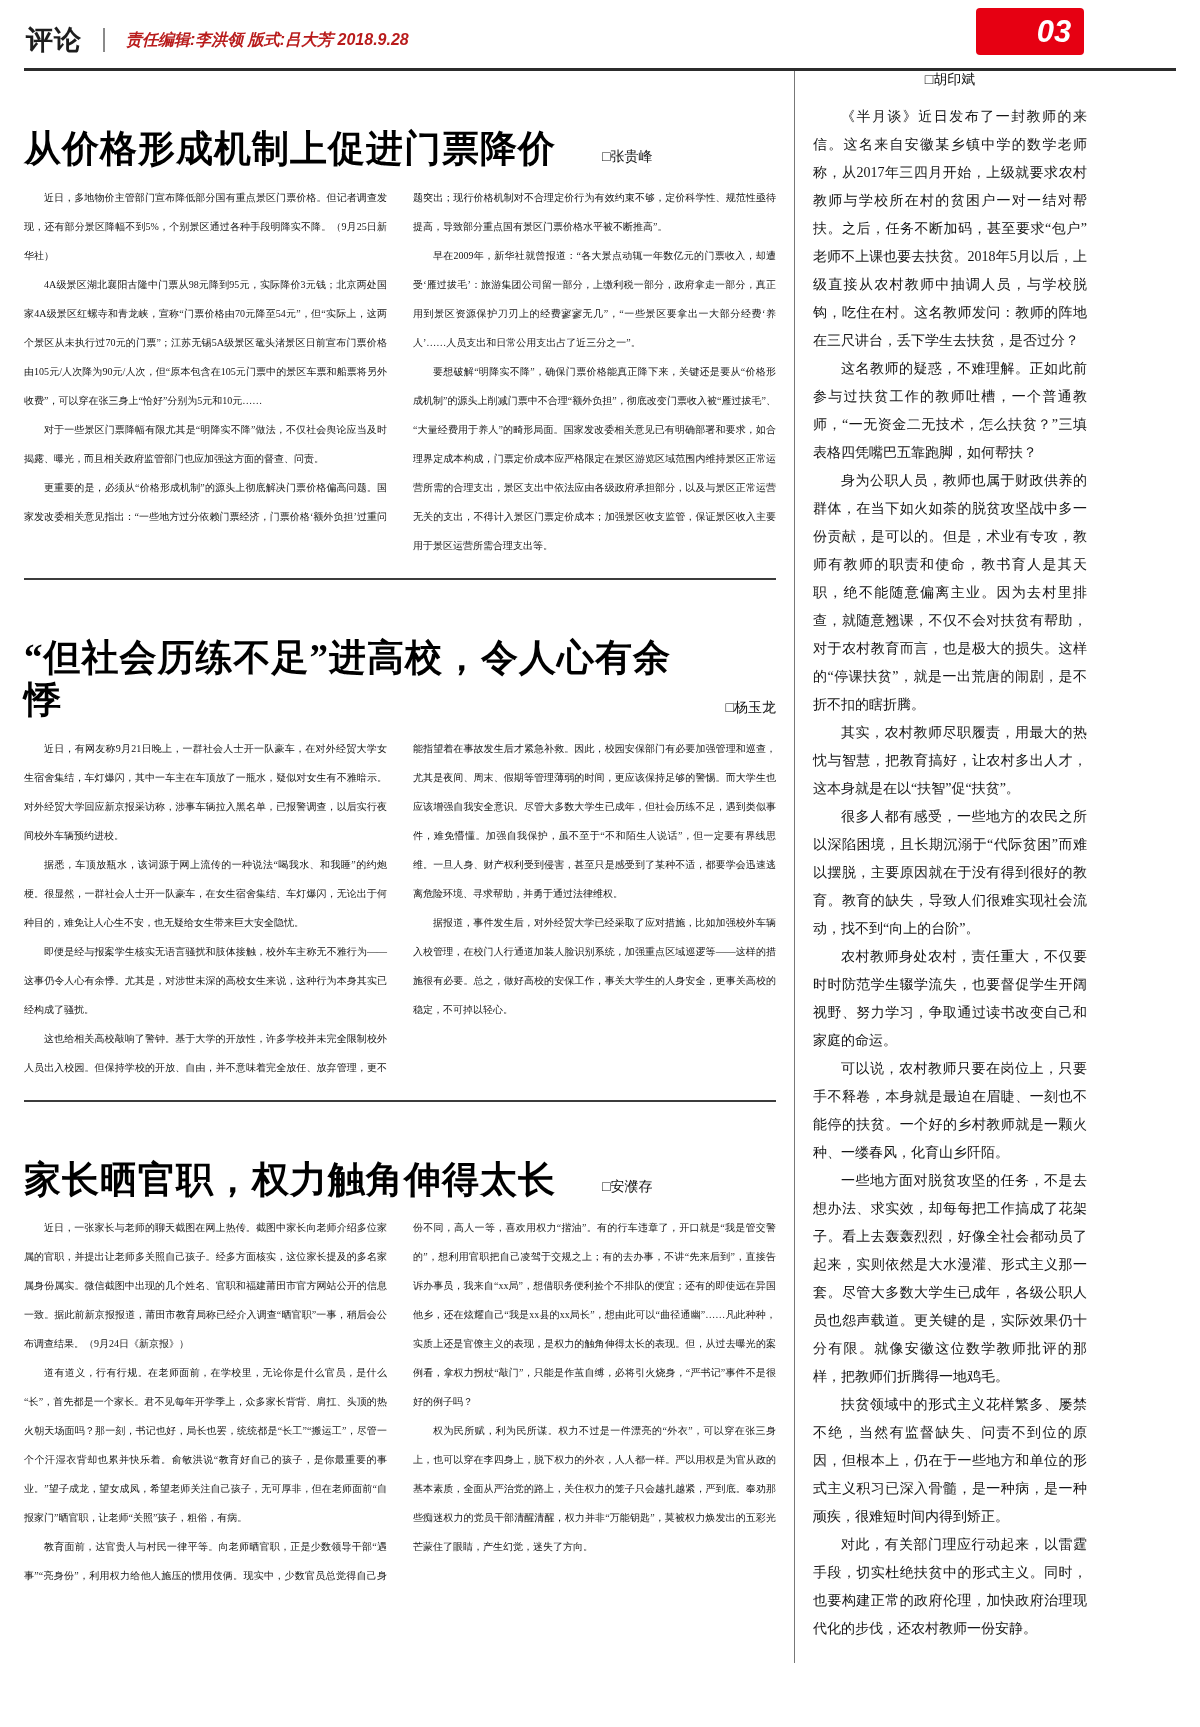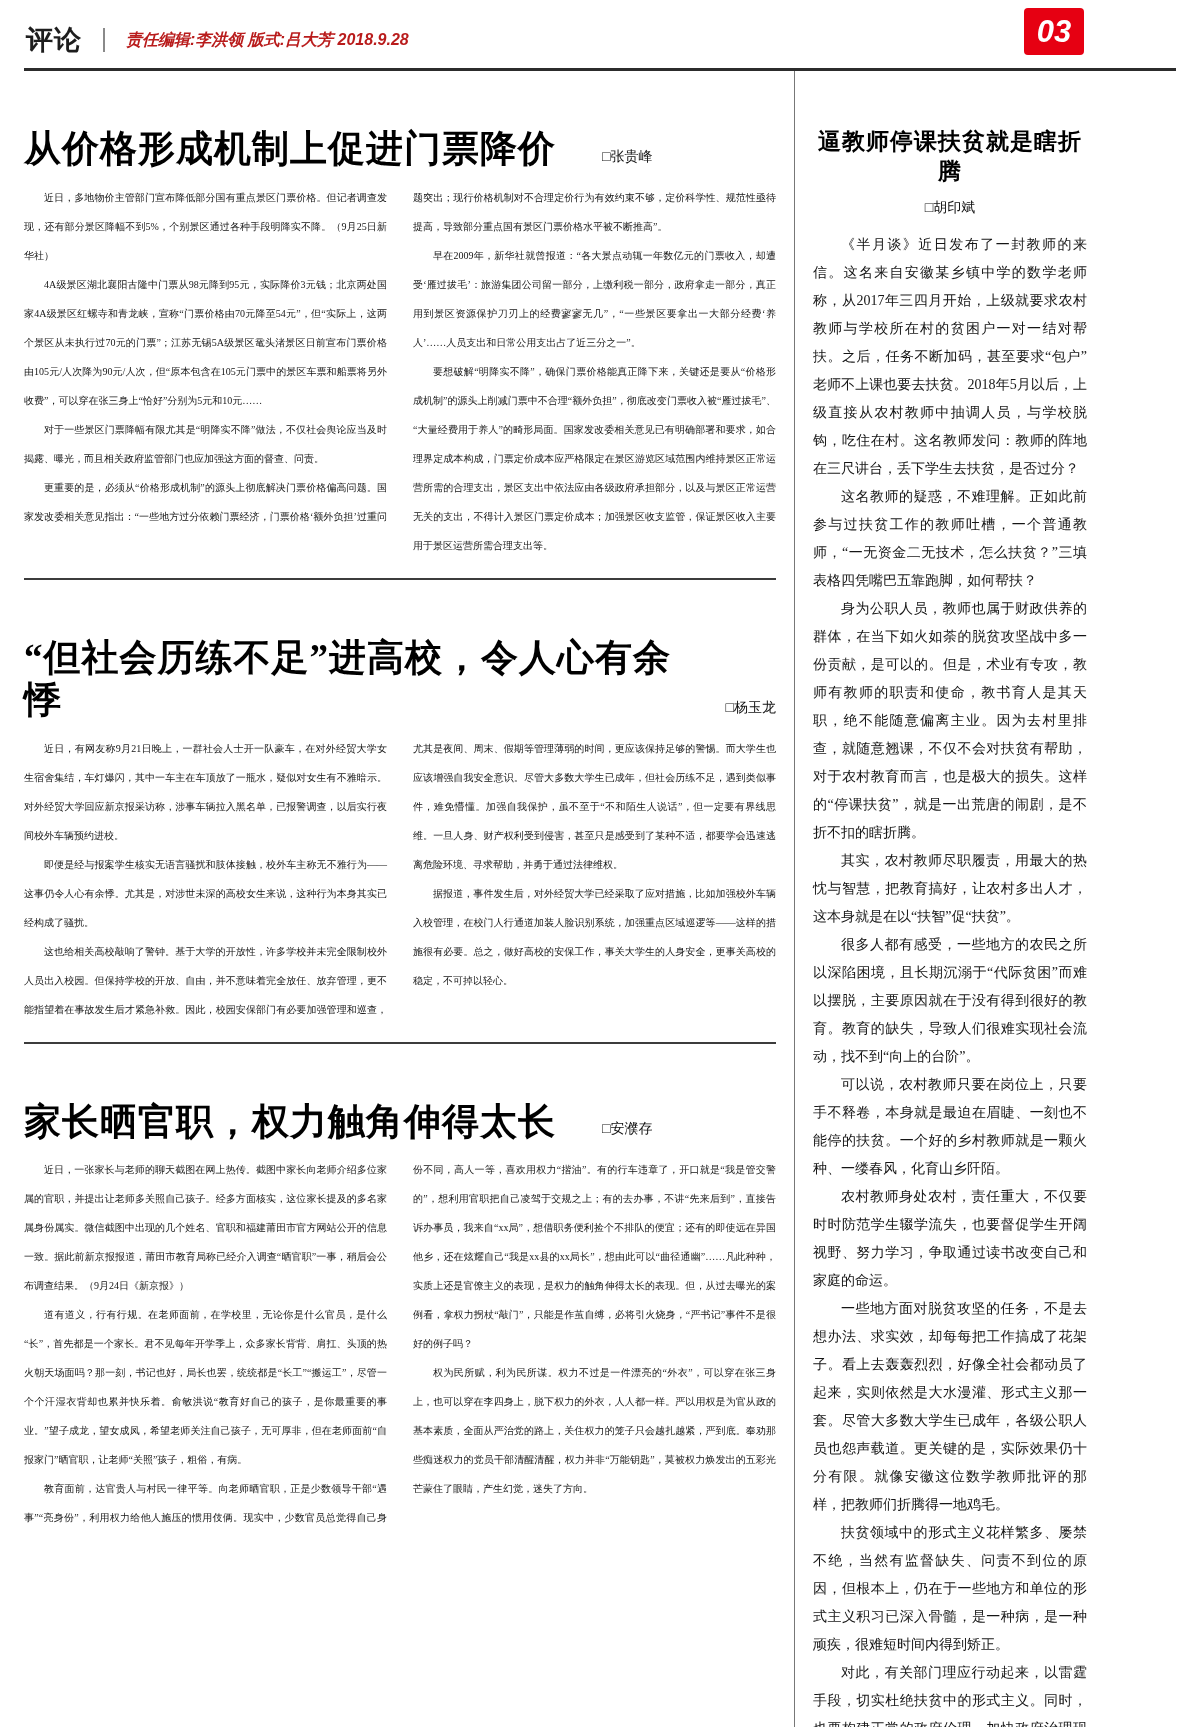--- a/index.html
+++ b/index.html
@@ -10,21 +10,21 @@
   }
   .page{padding:0 24px;}
   
   .hdr{display:flex;align-items:center;gap:21px;padding:22px 0 10px 2px;border-bottom:3px solid #2c2c2c;}
   .hdr .section{font-family:"Liberation Sans","DejaVu Sans",sans-serif;font-weight:bold;font-size:27px;letter-spacing:1px;color:#1d1d1d;}
   .hdr .bar{width:2px;height:24px;background:#8a8a8a;display:inline-block;}
   .hdr .editors{font-family:"Liberation Sans","DejaVu Sans",sans-serif;font-style:italic;font-weight:bold;font-size:16px;color:#b91c1c;text-align:right;}
   .page-badge{
     position:absolute;top:8px;right:116px;width:60px;height:47px;background:#e60012;border-radius:4px;
     display:flex;align-items:center;justify-content:center;
-    color:#fff;font-family:"Liberation Sans","DejaVu Sans",sans-serif;font-weight:bold;font-style:italic;font-size:31px;
+    color:#fff;font-family:"Liberation Sans","DejaVu Sans",sans-serif;font-weight:bold;font-style:italic;font-size:31px;padding-left:48px;
   }
   
   .content{display:flex;align-items:stretch;}
   .main{width:752px;flex:0 0 auto;}
   .sidebar{width:274px;flex:0 0 auto;border-left:1px solid #777;margin-left:18px;padding-left:18px;padding-bottom:20px;}
   
   .art-title-row{display:flex;align-items:flex-end;margin:25px 0 12px 0;}
   .art-title{font-weight:bold;color:#000;letter-spacing:1px;line-height:1.15;margin-top:32px;}
   .t-big{font-size:37px;}
   .art-author{font-size:14px;margin-left:46px;padding-bottom:5px;white-space:nowrap;color:#111;}
@@ -69,20 +69,21 @@
 
       <hr class="art-sep">
 
       <div>
         <div class="art-title-row">
           <span class="art-title t-big">“但社会历练不足”进高校，令人心有余悸</span>
           <span class="art-author">□杨玉龙</span>
         </div>
         <div class="art-body">
             <p>近日，有网友称9月21日晚上，一群社会人士开一队豪车，在对外经贸大学女生宿舍集结，车灯爆闪，其中一车主在车顶放了一瓶水，疑似对女生有不雅暗示。对外经贸大学回应新京报采访称，涉事车辆拉入黑名单，已报警调查，以后实行夜间校外车辆预约进校。</p>
+            <p>据悉，车顶放瓶水，该词源于网上流传的一种说法“喝我水、和我睡”的约炮梗。很显然，一群社会人士开一队豪车，在女生宿舍集结、车灯爆闪，无论出于何种目的，难免让人心生不安，也无疑给女生带来巨大安全隐忧。</p>
             <p>即便是经与报案学生核实无语言骚扰和肢体接触，校外车主称无不雅行为——这事仍令人心有余悸。尤其是，对涉世未深的高校女生来说，这种行为本身其实已经构成了骚扰。</p>
             <p>这也给相关高校敲响了警钟。基于大学的开放性，许多学校并未完全限制校外人员出入校园。但保持学校的开放、自由，并不意味着完全放任、放弃管理，更不能指望着在事故发生后才紧急补救。因此，校园安保部门有必要加强管理和巡查，尤其是夜间、周末、假期等管理薄弱的时间，更应该保持足够的警惕。而大学生也应该增强自我安全意识。尽管大多数大学生已成年，但社会历练不足，遇到类似事件，难免懵懂。加强自我保护，虽不至于“不和陌生人说话”，但一定要有界线思维。一旦人身、财产权利受到侵害，甚至只是感受到了某种不适，都要学会迅速逃离危险环境、寻求帮助，并勇于通过法律维权。</p>
             <p>据报道，事件发生后，对外经贸大学已经采取了应对措施，比如加强校外车辆入校管理，在校门人行通道加装人脸识别系统，加强重点区域巡逻等——这样的措施很有必要。总之，做好高校的安保工作，事关大学生的人身安全，更事关高校的稳定，不可掉以轻心。</p>
           </div>
       </div>
 
       <hr class="art-sep">
 
       <div>
         <div class="art-title-row">
@@ -93,30 +94,29 @@
             <p>近日，一张家长与老师的聊天截图在网上热传。截图中家长向老师介绍多位家属的官职，并提出让老师多关照自己孩子。经多方面核实，这位家长提及的多名家属身份属实。微信截图中出现的几个姓名、官职和福建莆田市官方网站公开的信息一致。据此前新京报报道，莆田市教育局称已经介入调查“晒官职”一事，稍后会公布调查结果。（9月24日《新京报》）</p>
             <p>道有道义，行有行规。在老师面前，在学校里，无论你是什么官员，是什么“长”，首先都是一个家长。君不见每年开学季上，众多家长背背、肩扛、头顶的热火朝天场面吗？那一刻，书记也好，局长也罢，统统都是“长工”“搬运工”，尽管一个个汗湿衣背却也累并快乐着。俞敏洪说“教育好自己的孩子，是你最重要的事业。”望子成龙，望女成凤，希望老师关注自己孩子，无可厚非，但在老师面前“自报家门”晒官职，让老师“关照”孩子，粗俗，有病。</p>
             <p>教育面前，达官贵人与村民一律平等。向老师晒官职，正是少数领导干部“遇事”“亮身份”，利用权力给他人施压的惯用伎俩。现实中，少数官员总觉得自己身份不同，高人一等，喜欢用权力“揩油”。有的行车违章了，开口就是“我是管交警的”，想利用官职把自己凌驾于交规之上；有的去办事，不讲“先来后到”，直接告诉办事员，我来自“xx局”，想借职务便利捡个不排队的便宜；还有的即使远在异国他乡，还在炫耀自己“我是xx县的xx局长”，想由此可以“曲径通幽”……凡此种种，实质上还是官僚主义的表现，是权力的触角伸得太长的表现。但，从过去曝光的案例看，拿权力拐杖“敲门”，只能是作茧自缚，必将引火烧身，“严书记”事件不是很好的例子吗？</p>
             <p>权为民所赋，利为民所谋。权力不过是一件漂亮的“外衣”，可以穿在张三身上，也可以穿在李四身上，脱下权力的外衣，人人都一样。严以用权是为官从政的基本素质，全面从严治党的路上，关住权力的笼子只会越扎越紧，严到底。奉劝那些痴迷权力的党员干部清醒清醒，权力并非“万能钥匙”，莫被权力焕发出的五彩光芒蒙住了眼睛，产生幻觉，迷失了方向。</p>
           </div>
       </div>
 
     </div>
 
     <div class="sidebar">
-      <div class="sb-title">逼教师停课扶贫就是瞎折腾</div>
       <div class="sb-author">□胡印斌</div>
       <div class="sb-body">
           <p>《半月谈》近日发布了一封教师的来信。这名来自安徽某乡镇中学的数学老师称，从2017年三四月开始，上级就要求农村教师与学校所在村的贫困户一对一结对帮扶。之后，任务不断加码，甚至要求“包户”老师不上课也要去扶贫。2018年5月以后，上级直接从农村教师中抽调人员，与学校脱钩，吃住在村。这名教师发问：教师的阵地在三尺讲台，丢下学生去扶贫，是否过分？</p>
           <p>这名教师的疑惑，不难理解。正如此前参与过扶贫工作的教师吐槽，一个普通教师，“一无资金二无技术，怎么扶贫？”三填表格四凭嘴巴五靠跑脚，如何帮扶？</p>
           <p>身为公职人员，教师也属于财政供养的群体，在当下如火如荼的脱贫攻坚战中多一份贡献，是可以的。但是，术业有专攻，教师有教师的职责和使命，教书育人是其天职，绝不能随意偏离主业。因为去村里排查，就随意翘课，不仅不会对扶贫有帮助，对于农村教育而言，也是极大的损失。这样的“停课扶贫”，就是一出荒唐的闹剧，是不折不扣的瞎折腾。</p>
           <p>其实，农村教师尽职履责，用最大的热忱与智慧，把教育搞好，让农村多出人才，这本身就是在以“扶智”促“扶贫”。</p>
           <p>很多人都有感受，一些地方的农民之所以深陷困境，且长期沉溺于“代际贫困”而难以摆脱，主要原因就在于没有得到很好的教育。教育的缺失，导致人们很难实现社会流动，找不到“向上的台阶”。</p>
+          <p>农村教师身处农村，责任重大，不仅要时时防范学生辍学流失，也要督促学生开阔视野、努力学习，争取通过读书改变自己和家庭的命运。</p>
           <p>可以说，农村教师只要在岗位上，只要手不释卷，本身就是最迫在眉睫、一刻也不能停的扶贫。一个好的乡村教师就是一颗火种、一缕春风，化育山乡阡陌。</p>
-          <p>农村教师身处农村，责任重大，不仅要时时防范学生辍学流失，也要督促学生开阔视野、努力学习，争取通过读书改变自己和家庭的命运。</p>
           <p>一些地方面对脱贫攻坚的任务，不是去想办法、求实效，却每每把工作搞成了花架子。看上去轰轰烈烈，好像全社会都动员了起来，实则依然是大水漫灌、形式主义那一套。尽管大多数大学生已成年，各级公职人员也怨声载道。更关键的是，实际效果仍十分有限。就像安徽这位数学教师批评的那样，把教师们折腾得一地鸡毛。</p>
           <p>扶贫领域中的形式主义花样繁多、屡禁不绝，当然有监督缺失、问责不到位的原因，但根本上，仍在于一些地方和单位的形式主义积习已深入骨髓，是一种病，是一种顽疾，很难短时间内得到矫正。</p>
           <p>对此，有关部门理应行动起来，以雷霆手段，切实杜绝扶贫中的形式主义。同时，也要构建正常的政府伦理，加快政府治理现代化的步伐，还农村教师一份安静。</p>
         </div>
     </div>
 
   </div>
 </div>
 
 <div class="page-badge">03</div>

